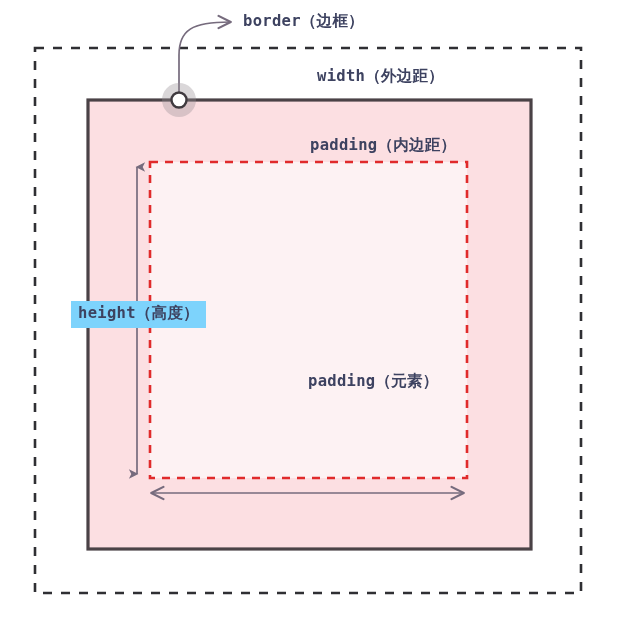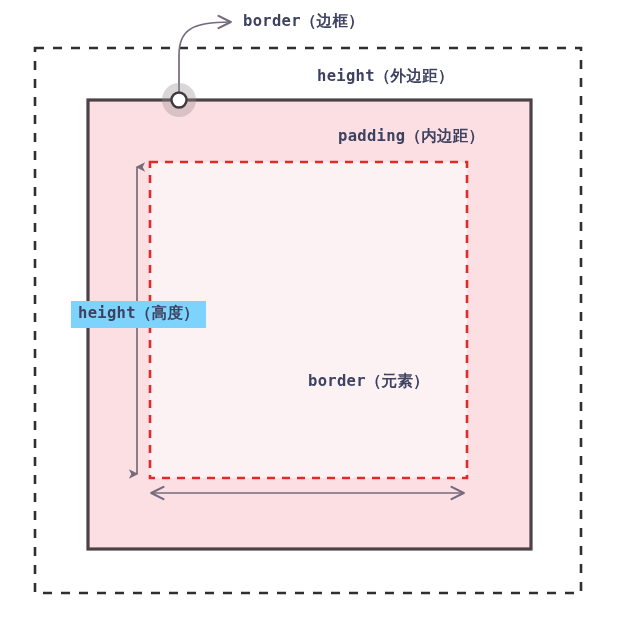--- a/index.html
+++ b/index.html
@@ -41,22 +41,21 @@
   #label-border {
     left: 243px;
     top: 14px;
   }
   #label-margin {
     left: 317px;
     top: 69px;
   }
   #label-padding {
     left: 310px;
-    top: 129px;
-    margin-left: 28px;
+    top: 138px;
   }
   #label-element {
     left: 308px;
     top: 374px;
   }
   #label-width {
     left: 308px;
     top: 512px;
   }
   #label-height {
@@ -103,22 +102,22 @@
     <line x1="152" y1="493" x2="463" y2="493" stroke="#766b7d" stroke-width="1.7" marker-start="url(#arrowThinStart)" marker-end="url(#arrowThin)"></line>
 
     <path d="M 179 98 L 179 55 C 179 30 192 22 230 22" fill="none" stroke="#766b7d" stroke-width="1.7" stroke-linecap="round" marker-end="url(#arrowCurve)"></path>
 
     <circle cx="179" cy="100" r="17" fill="#958d92" fill-opacity="0.35"></circle>
     <circle cx="179" cy="100" r="7.5" fill="#ffffff" stroke="#3f3a3f" stroke-width="2.4"></circle>
   </svg>
 
   <div class="label" id="label-border">border（边框）</div>
 
-  <div class="label" id="label-margin">height（外边距）</div>
+  <div class="label" id="label-margin">width（外边距）</div>
 
   <div class="label" id="label-padding">padding（内边距）</div>
 
-  <div class="label" id="label-element">border（元素）</div>
+  <div class="label" id="label-element">padding（元素）</div>
 
 
   <div class="label" id="label-height">height（高度）</div>
 
 </div>
 
 </body></html>

